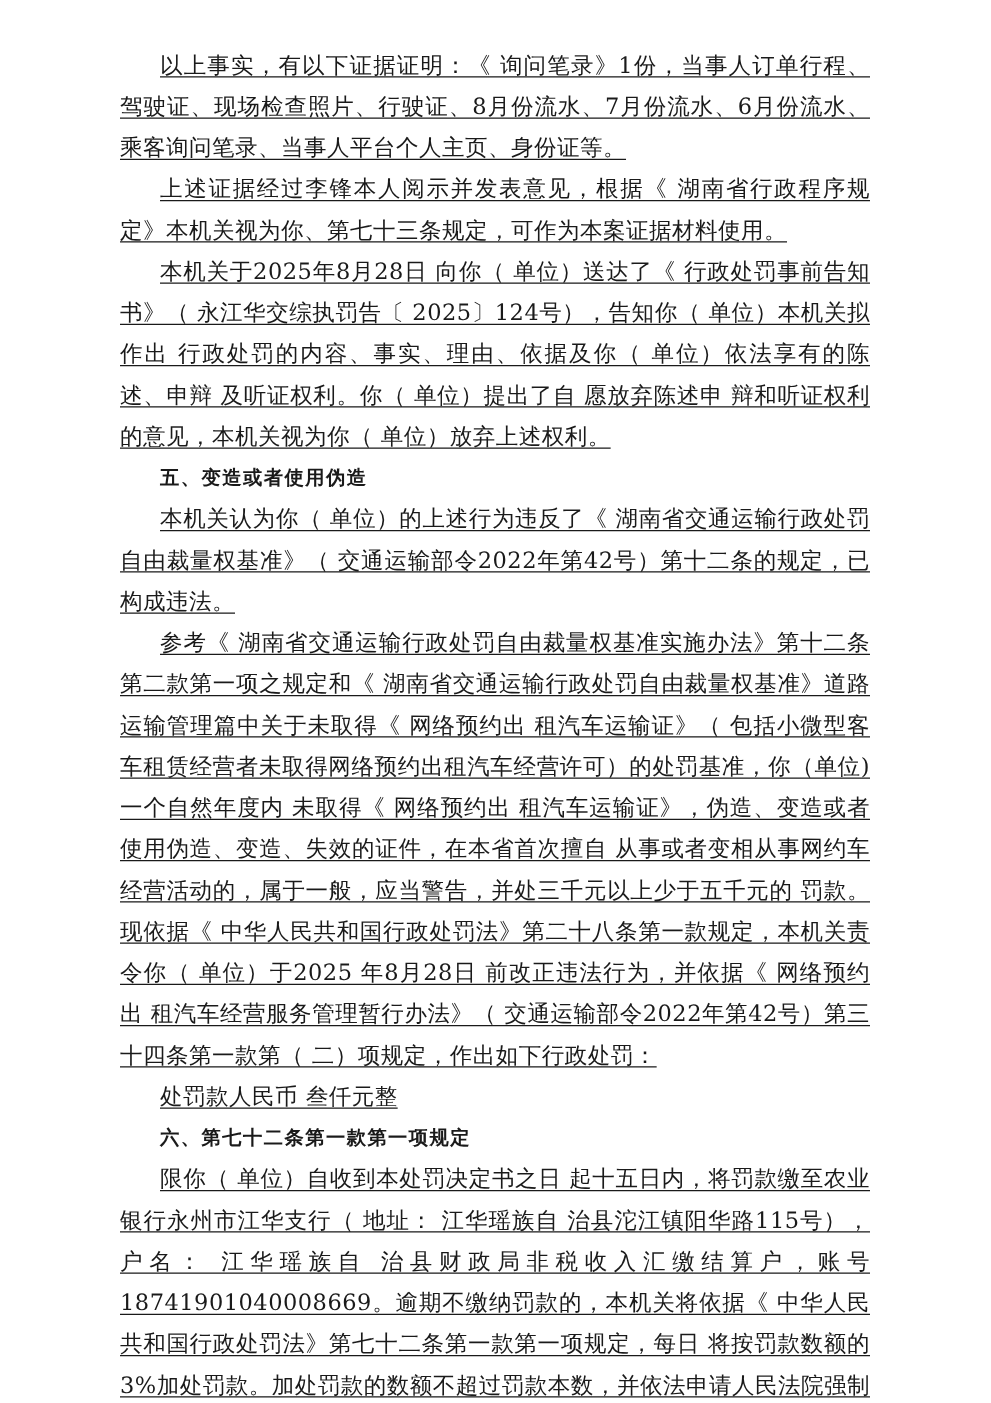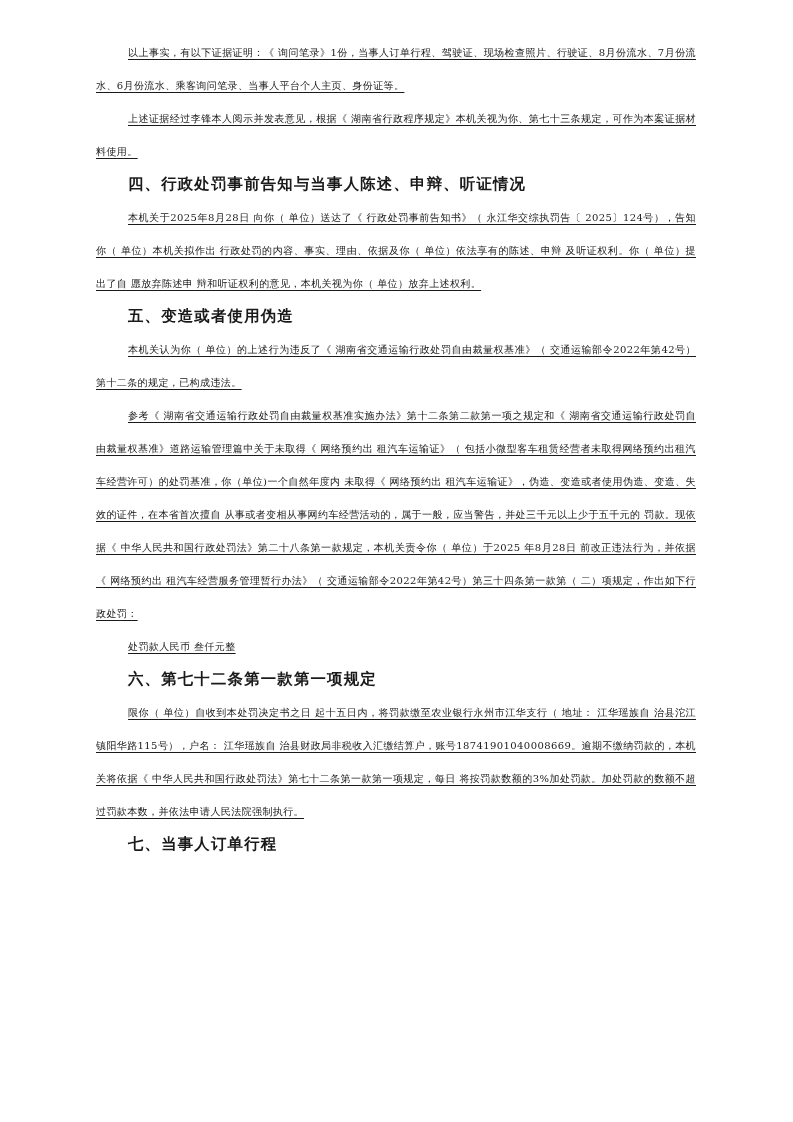--- a/index.html
+++ b/index.html
@@ -20,21 +20,21 @@
     overflow: hidden;
   }
   .content {
     position: absolute;
     left: 96px;
     top: 36px;
     width: 600px;
   }
   p {
     margin: 0;
-    font-size: 10px;
+    font-size: 18px;
     line-height: 33px;
     text-align: justify;
     text-justify: inter-ideograph;
     letter-spacing: 0.4px;
   }
   .indent {
     text-indent: 32px;
   }
   .u {
     text-decoration: underline;
@@ -65,21 +65,20 @@
 </head>
 <body>
 
 <div class="page">
   <div class="content">
 
     <p class="indent u">以上事实，有以下证据证明：《 询问笔录》1份，当事人订单行程、驾驶证、现场检查照片、行驶证、8月份流水、7月份流水、6月份流水、乘客询问笔录、当事人平台个人主页、身份证等。</p>
 
     <p class="indent u">上述证据经过李锋本人阅示并发表意见，根据《 湖南省行政程序规定》本机关视为你、第七十三条规定，可作为本案证据材料使用。</p>
 
-    <p class="heading">四、行政处罚事前告知与当事人陈述、申辩、听证情况</p>
 
     <p class="indent u">本机关于2025年8月28日 向你（ 单位）送达了《 行政处罚事前告知书》（ 永江华交综执罚告〔 2025〕124号），告知你（ 单位）本机关拟作出 行政处罚的内容、事实、理由、依据及你（ 单位）依法享有的陈述、申辩 及听证权利。你（ 单位）提出了自 愿放弃陈述申 辩和听证权利的意见，本机关视为你（ 单位）放弃上述权利。</p>
 
     <p class="heading">五、变造或者使用伪造</p>
 
     <p class="indent u">本机关认为你（ 单位）的上述行为违反了《 湖南省交通运输行政处罚自由裁量权基准》（ 交通运输部令2022年第42号）第十二条的规定，已构成违法。</p>
 
     <p class="indent u">参考《 湖南省交通运输行政处罚自由裁量权基准实施办法》第十二条第二款第一项之规定和《 湖南省交通运输行政处罚自由裁量权基准》道路运输管理篇中关于未取得《 网络预约出 租汽车运输证》（ 包括小微型客车租赁经营者未取得网络预约出租汽车经营许可）的处罚基准，你（单位)一个自然年度内 未取得《 网络预约出 租汽车运输证》，伪造、变造或者使用伪造、变造、失效的证件，在本省首次擅自 从事或者变相从事网约车经营活动的，属于一般，应当警告，并处三千元以上少于五千元的 罚款。现依据《 中华人民共和国行政处罚法》第二十八条第一款规定，本机关责令你（ 单位）于2025 年8月28日 前改正违法行为，并依据《 网络预约出 租汽车经营服务管理暂行办法》（ 交通运输部令2022年第42号）第三十四条第一款第（ 二）项规定，作出如下行政处罚：</p>
 
     <p class="indent"><span class="u">处罚款人民币 叁仟元整</span></p>

